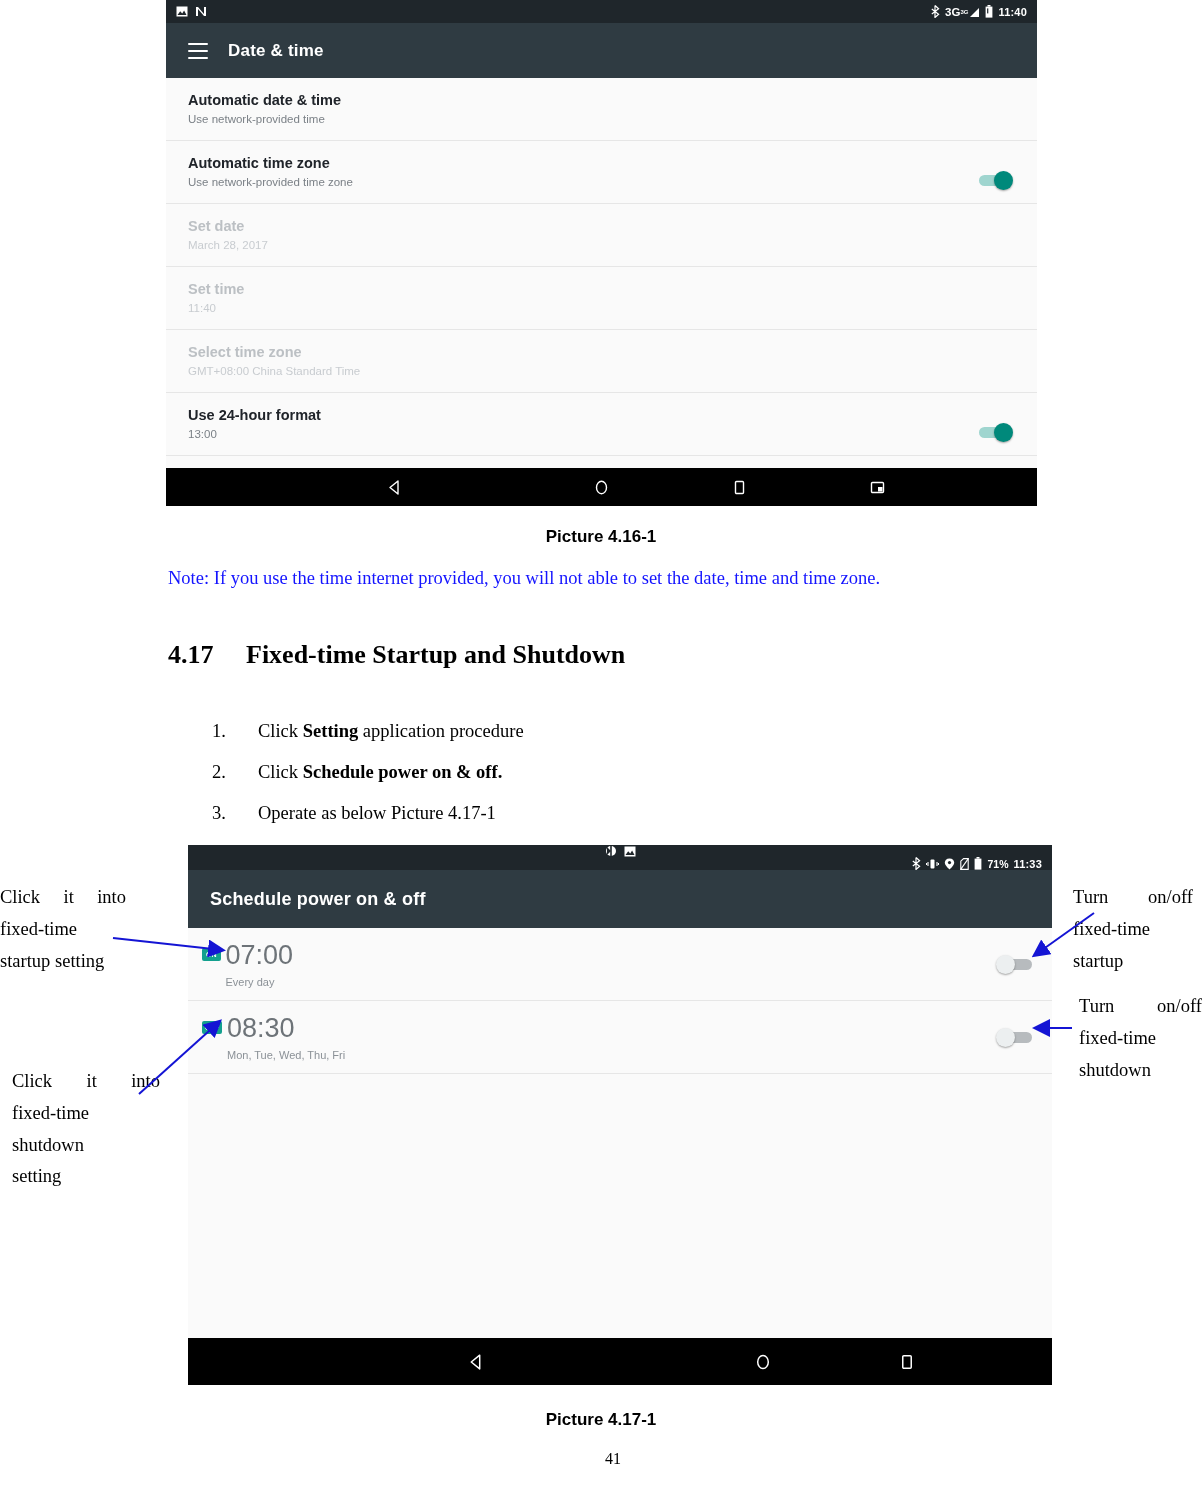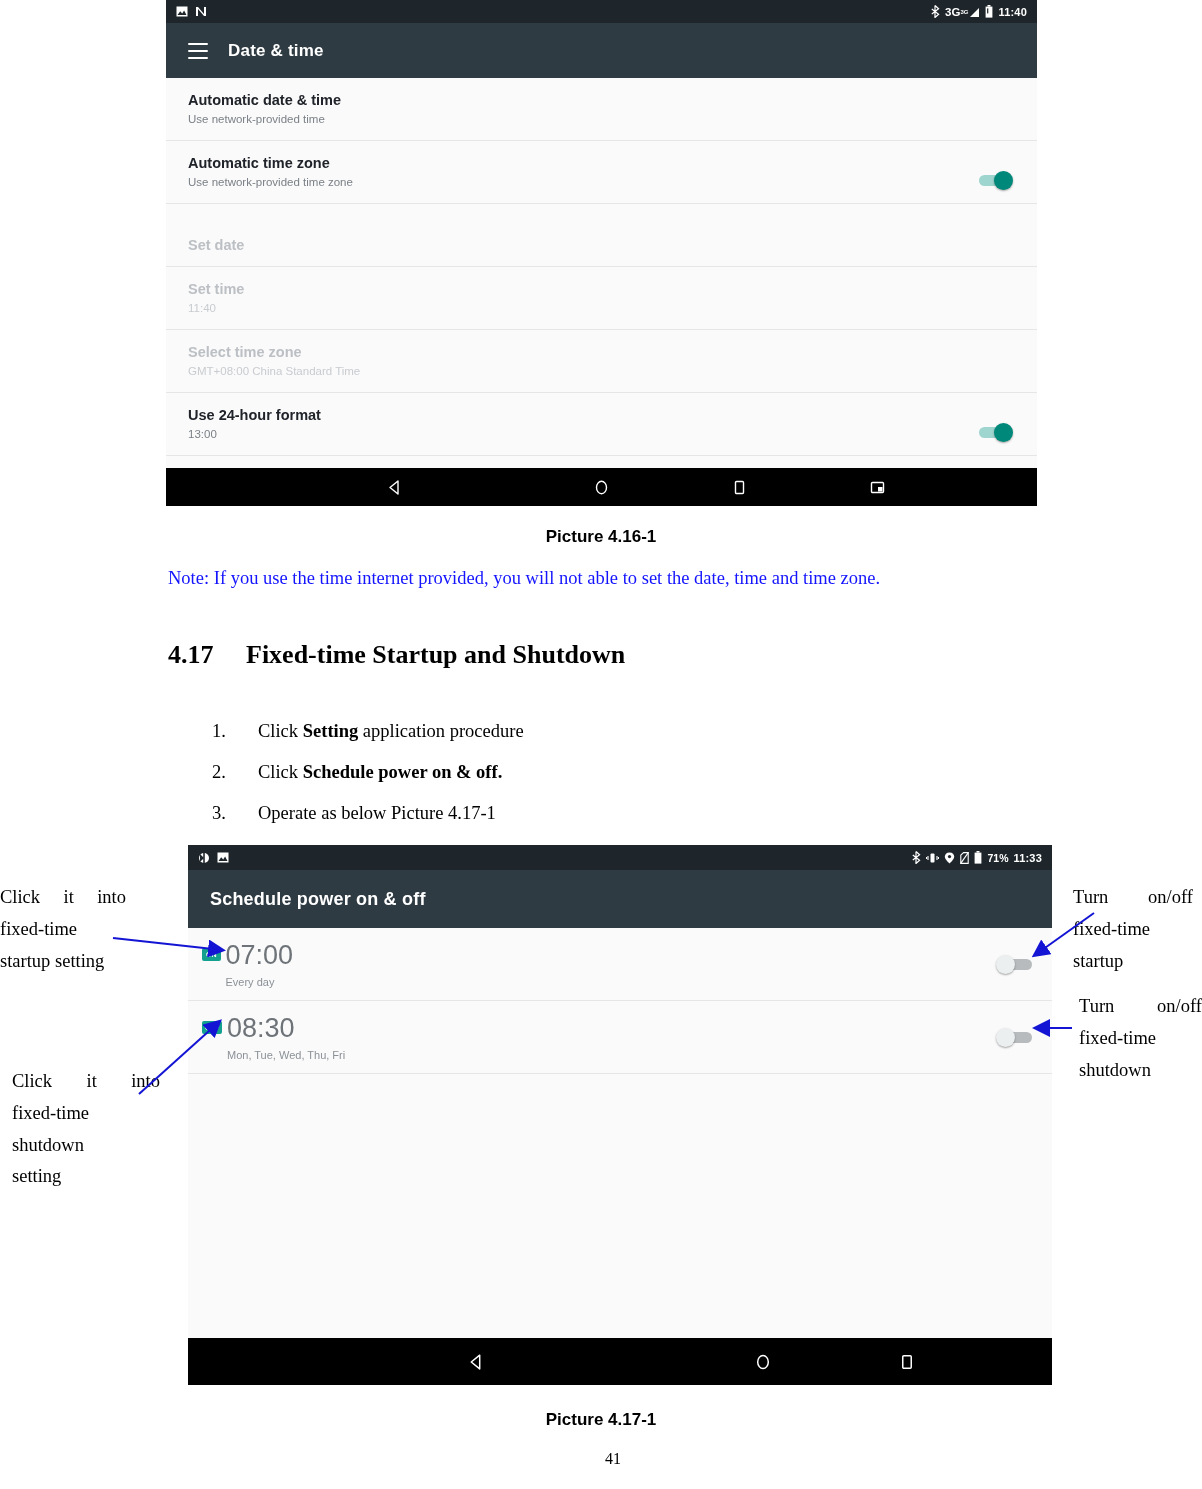--- a/index.html
+++ b/index.html
@@ -229,20 +229,21 @@
       </div>
       <span class="toggle on">
           <span class="track"></span>
           <span class="knob"></span>
         </span>
     </div>
 
     <div class="srow disabled" style="height:63px;">
       <div class="txt">
         <div class="t1">Set date</div>
+        <div class="t2">March 28, 2017</div>
       </div>
     </div>
 
     <div class="srow disabled" style="height:63px;">
       <div class="txt">
         <div class="t1">Set time</div>
         <div class="t2">11:40</div>
       </div>
     </div>
 
@@ -305,21 +306,21 @@
   <li>
     <span class="idx">2.</span><span>Click </span><b>Schedule power on &amp; off.</b><span></span>
   </li>
   <li>
     <span class="idx">3.</span><span>Operate as below Picture 4.17-1</span><b></b><span></span>
   </li>
 </ol>
 
 <div class="android-shot" id="shot2" style="left:188px; top:845px; width:864px; height:540px;">
 
-  <div class="statusbar" style="height:25px;">
+  <div class="statusbar" style="height:25px;flex-direction:column;">
     <div class="sb-left">
       <span class="sb-icon">
         <svg width="12" height="12" viewBox="0 0 12 12">
             <circle cx="6" cy="6" r="5" fill="#fff"></circle>
             <path d="M6 0 L6 12" stroke="#1f262b" stroke-width="1.6"></path>
             <path d="M2 2 L6 6 L2 10" fill="#1f262b"></path>
           </svg>
       </span>
       <span class="sb-icon">
         <svg width="12" height="11" viewBox="0 0 12 11">

